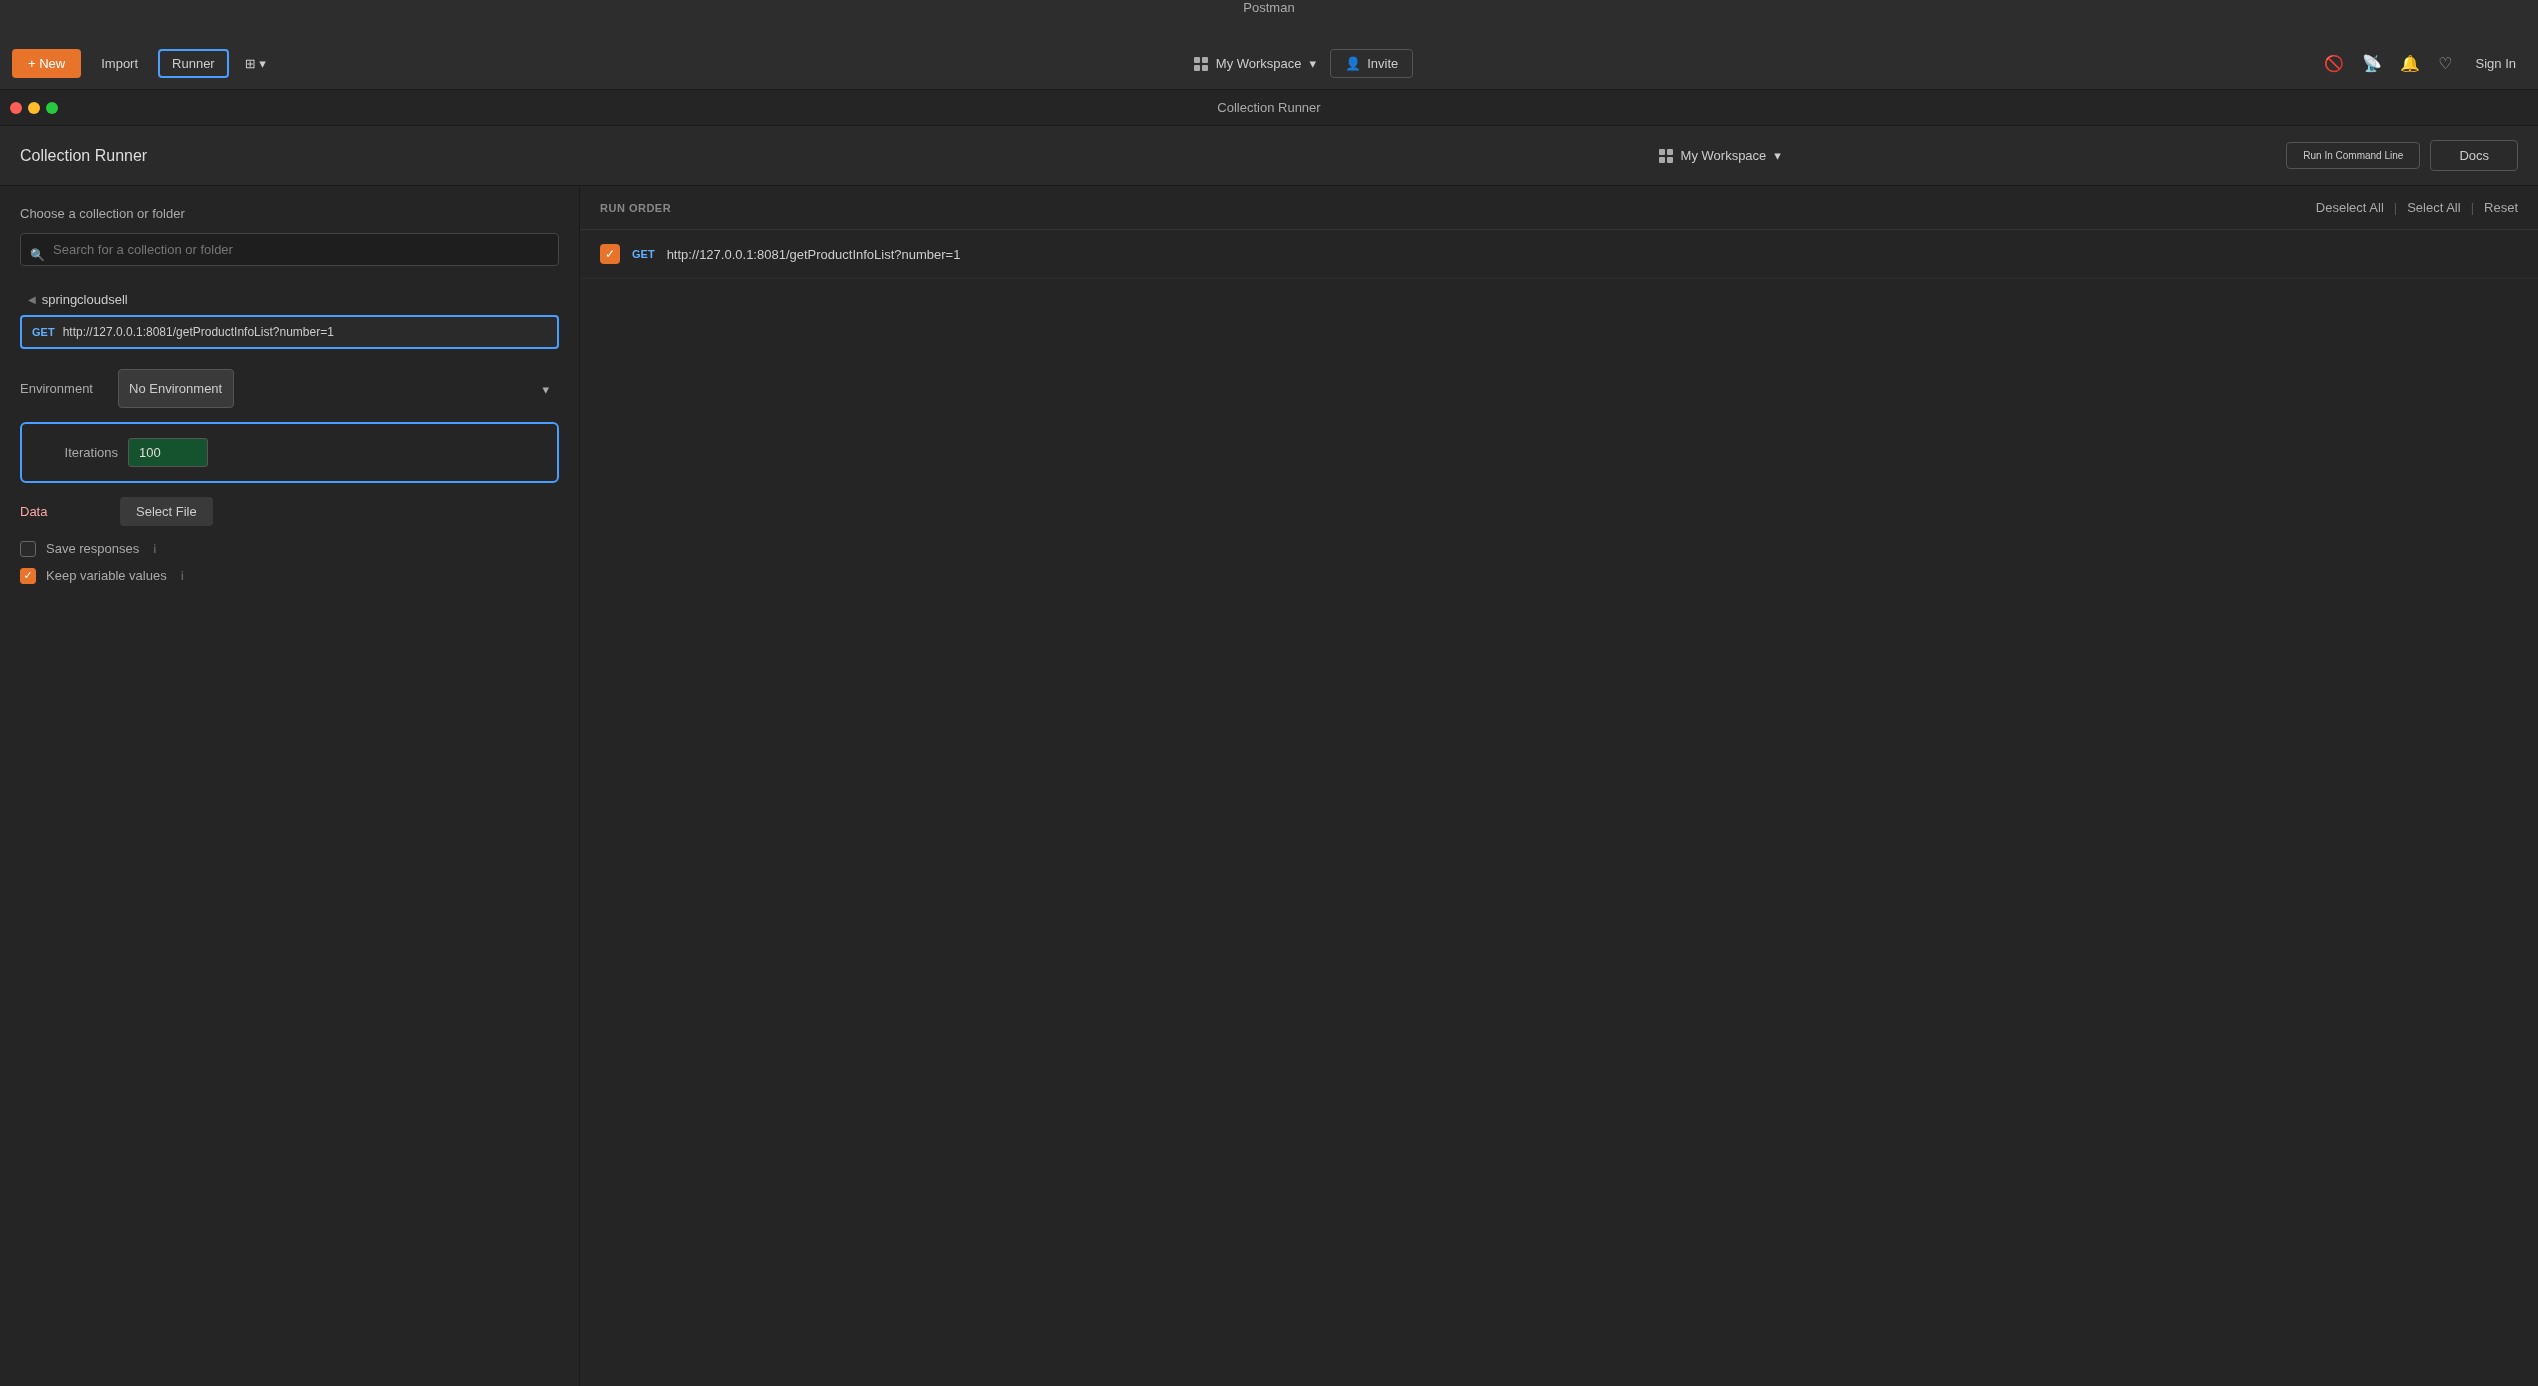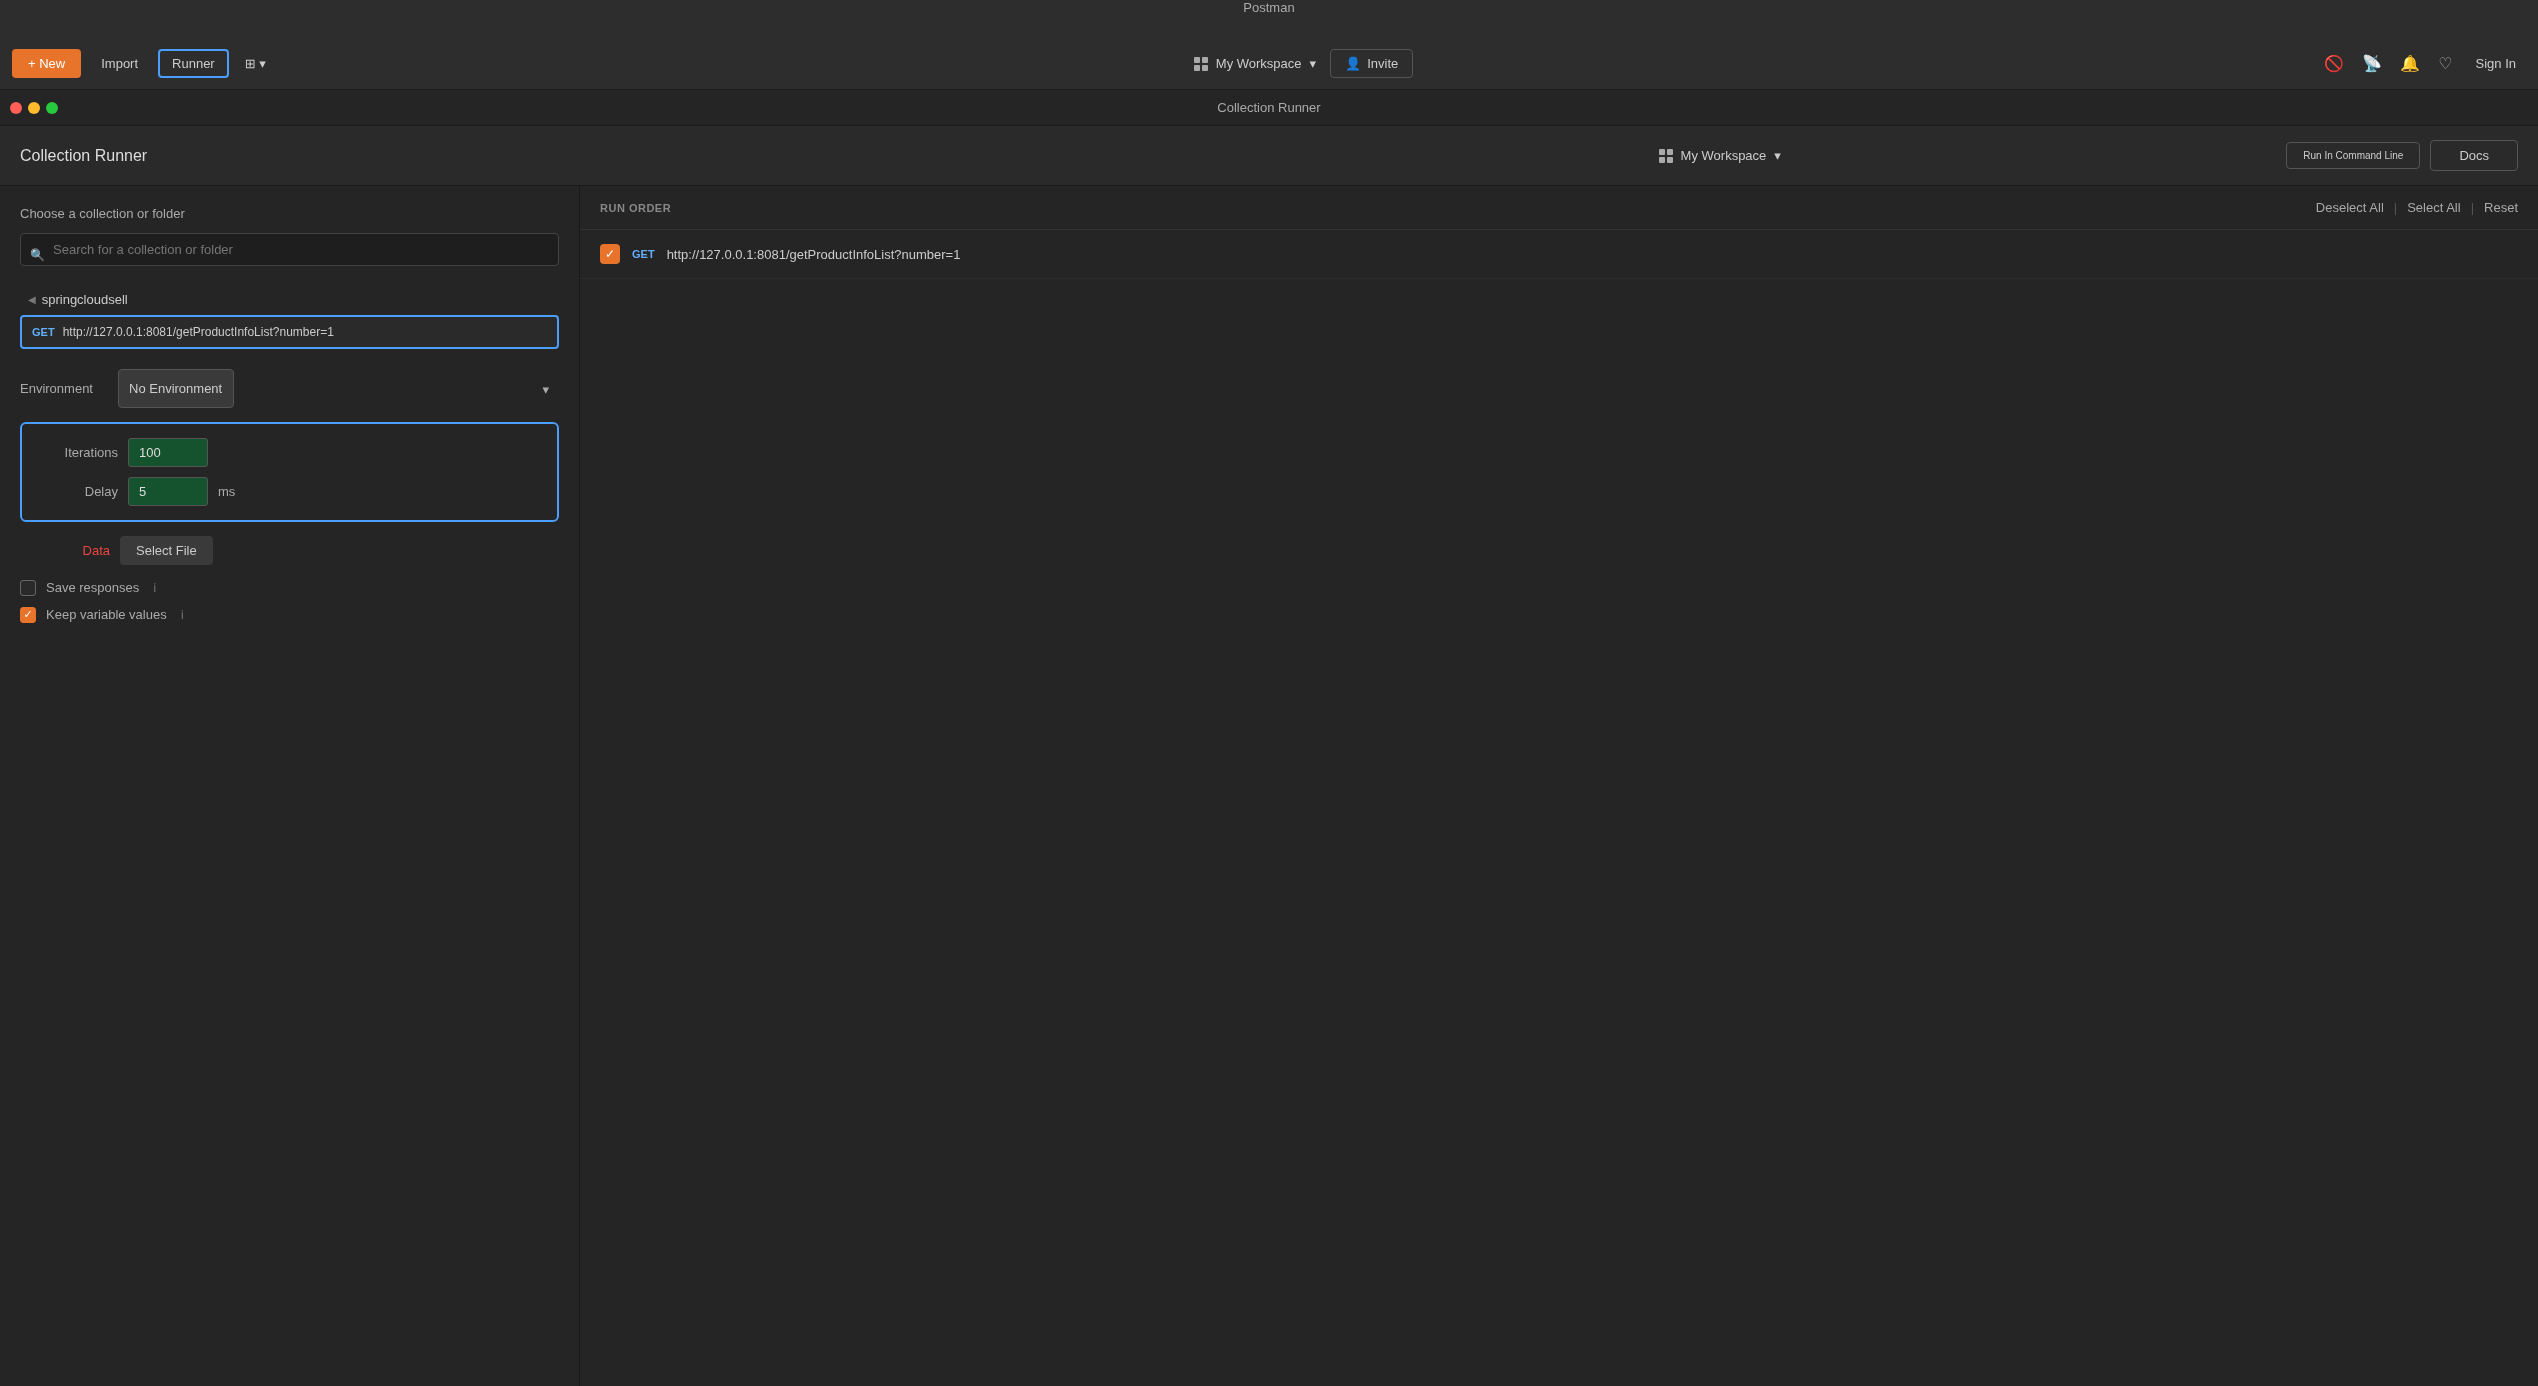--- a/index.html
+++ b/index.html
@@ -337,24 +337,24 @@
     .ms-label { color: #aaa; font-size: 13px; }
 
     
     .data-row {
       display: flex;
       align-items: center;
       gap: 10px;
       margin-bottom: 14px;
     }
     .data-label {
-      color: #ef4444;
+      color: #fca5a5;
       font-size: 13px;
       width: 90px;
-      text-align: right;
+      text-align: left;
     }
     .select-file-btn {
       background: #3a3a3a;
       border: none;
       border-radius: 4px;
       color: #ccc;
       padding: 7px 16px;
       font-size: 13px;
       cursor: pointer;
     }
@@ -579,25 +579,20 @@
           </select>
           <span class="select-arrow">▾</span>
         </div>
       </div>
 
       <div class="iter-box">
         <div class="iter-row">
           <span class="iter-label">Iterations</span>
           <input class="iter-input" type="text" value="100" style="">
         </div>
-        <div class="iter-row">
-          <span class="iter-label">Delay</span>
-          <input class="iter-input" type="text" value="5" style="">
-          <span class="ms-label">ms</span>
-        </div>
       </div>
 
       <div class="data-row">
         <span class="data-label">Data</span>
         <button class="select-file-btn">Select File</button>
       </div>
 
       <div class="checkbox-row">
         <div class="cb-custom"></div>
         <span class="cb-label">Save responses</span>

